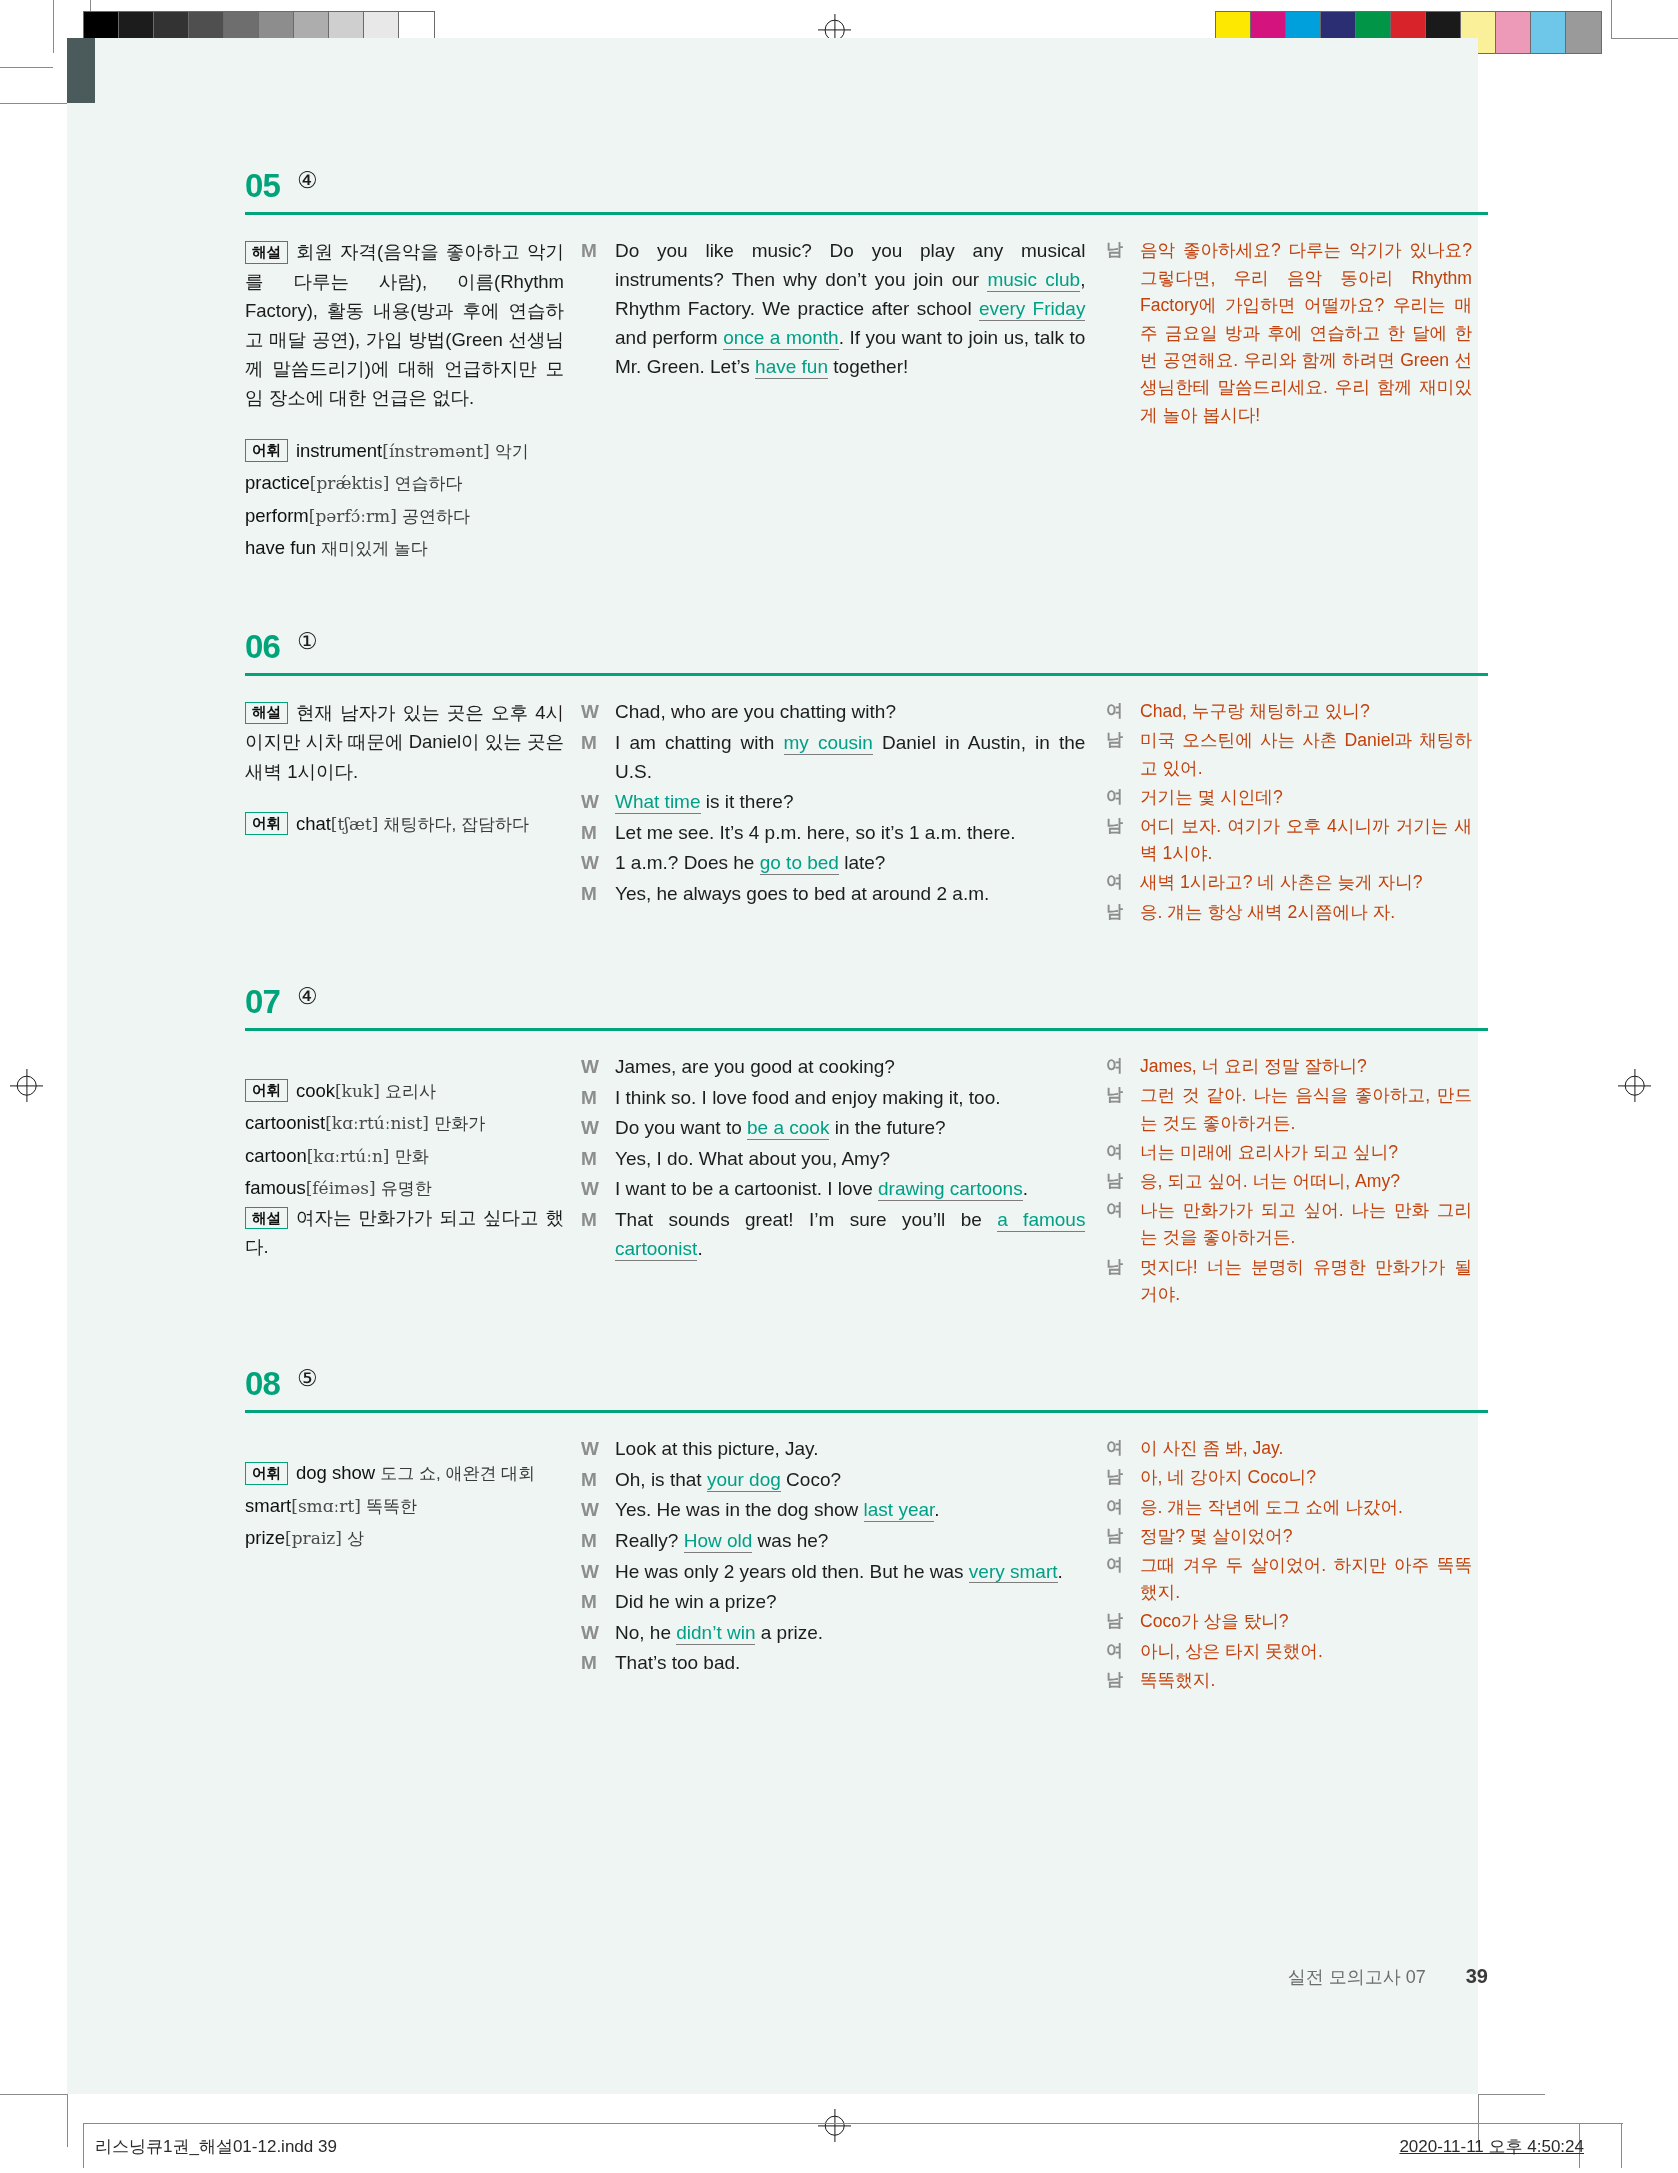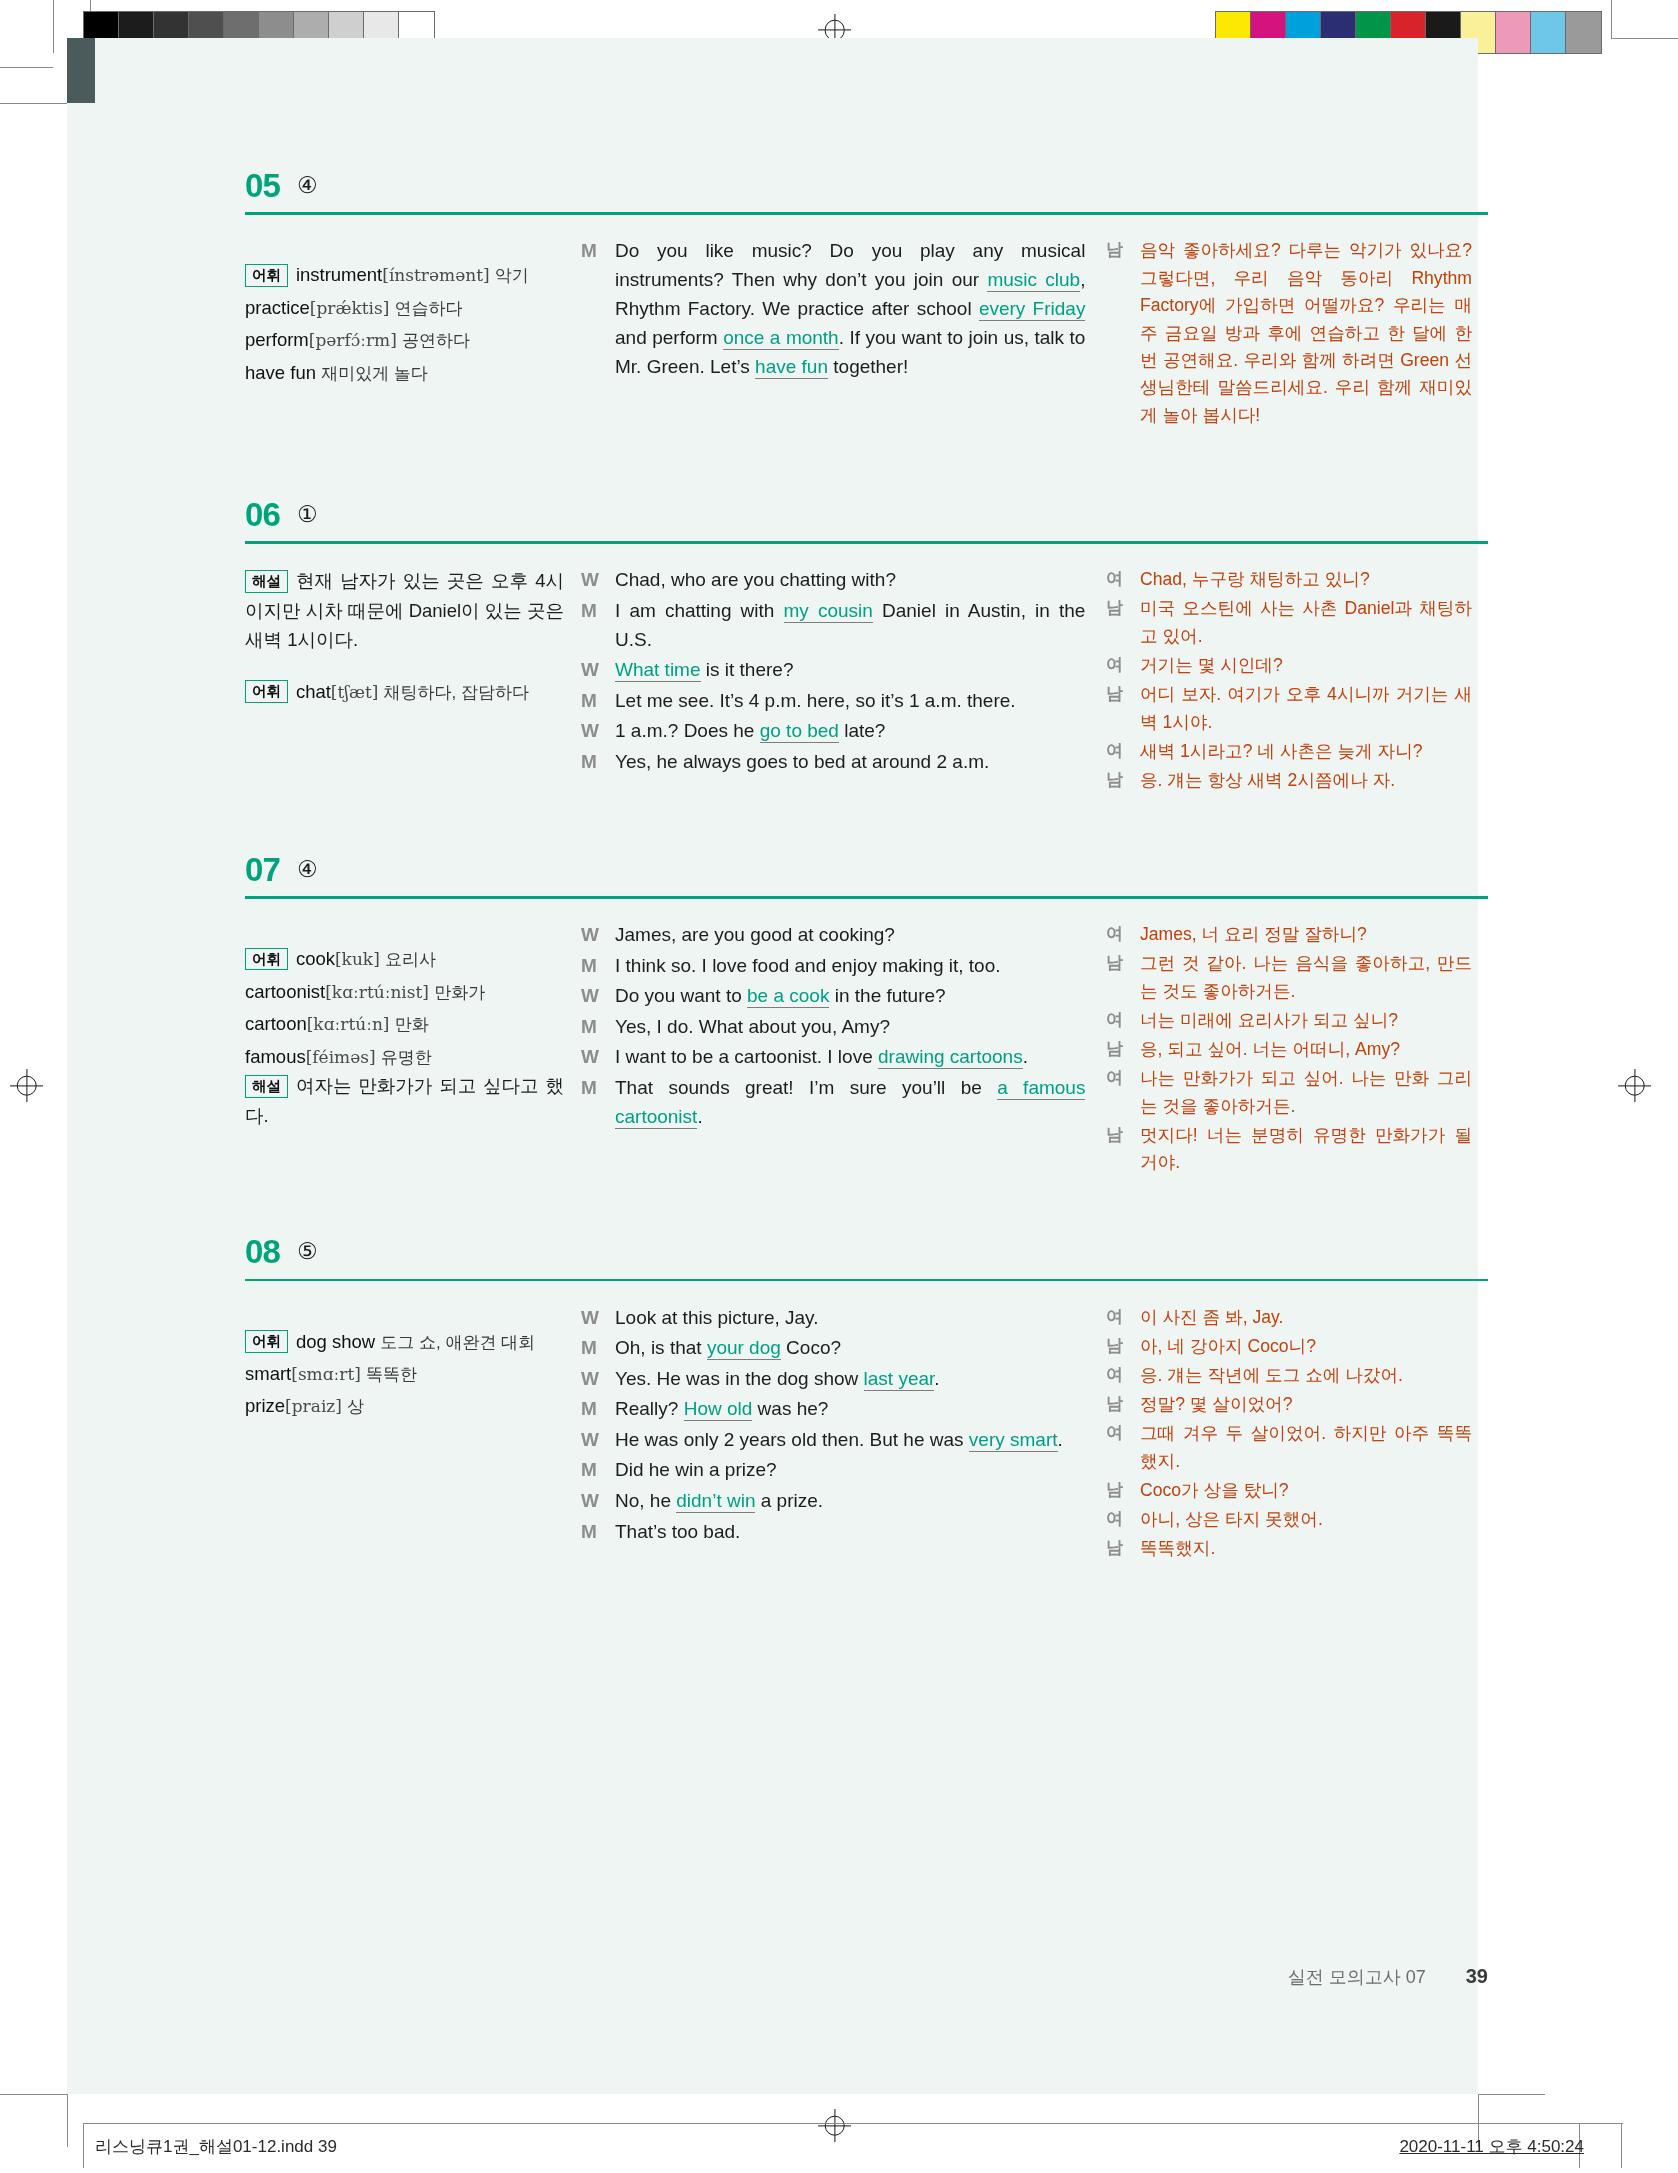--- a/index.html
+++ b/index.html
@@ -36,21 +36,21 @@
   #page-panel{
     position:absolute;left:67px;top:38px;width:1411px;height:2056px;
     background:#eef5f2;
   }
   #corner-tab{position:absolute;left:67px;top:38px;width:28px;height:65px;background:#4b5a5b;}
 
   
   #content{position:absolute;left:245px;top:169px;width:1243px;}
 
   .item{margin-bottom:0;}
-  .item-head{display:flex;align-items:center;gap:17px;}
+  .item-head{display:flex;align-items:flex-start;gap:17px;}
   .q-num{font-size:33px;font-weight:bold;color:#00a37a;letter-spacing:-0.9px;line-height:1;}
   .q-ans{font-size:23px;color:#1d1d1d;line-height:1;}
   .rule{height:2.6px;background:#00a37a;margin-top:10.3px;width:1243px;}
 
   .cols{display:flex;margin-top:22.4px;}
   .col-left{width:336px;padding-right:17px;box-sizing:border-box;}
   .col-mid{width:525px;padding-right:20.6px;box-sizing:border-box;}
   .col-right{width:366px;box-sizing:border-box;}
 
   .tag{
@@ -145,20 +145,21 @@
 
 <div id="content">
     <div class="item">
       <div class="item-head">
         <div class="q-num">05</div>
         <div class="q-ans">④</div>
       </div>
       <div class="rule"></div>
       <div class="cols">
         <div class="col-left">
+          <div class="para"><span class="tag">해설</span><span>회원 자격(음악을 좋아하고 악기를 다루는 사람), 이름(Rhythm Factory), 활동 내용(방과 후에 연습하고 매달 공연), 가입 방법(Green 선생님께 말씀드리기)에 대해 언급하지만 모임 장소에 대한 언급은 없다.</span></div>
           <div class="para vocab">
             <div class="vocab-line"><span class="tag">어휘</span><span class="w">instrument</span><span class="ipa">[ínstrəmənt]</span> <span class="ko">악기</span></div>
             <div class="vocab-line"><span class="w">practice</span><span class="ipa">[prǽktis]</span> <span class="ko">연습하다</span></div>
             <div class="vocab-line"><span class="w">perform</span><span class="ipa">[pərfɔ́ːrm]</span> <span class="ko">공연하다</span></div>
             <div class="vocab-line"><span class="w">have fun</span> <span class="ko">재미있게 놀다</span></div>
           </div>
         </div>
         <div class="col-mid">
           <div class="line">
             <div class="spk">M</div>

